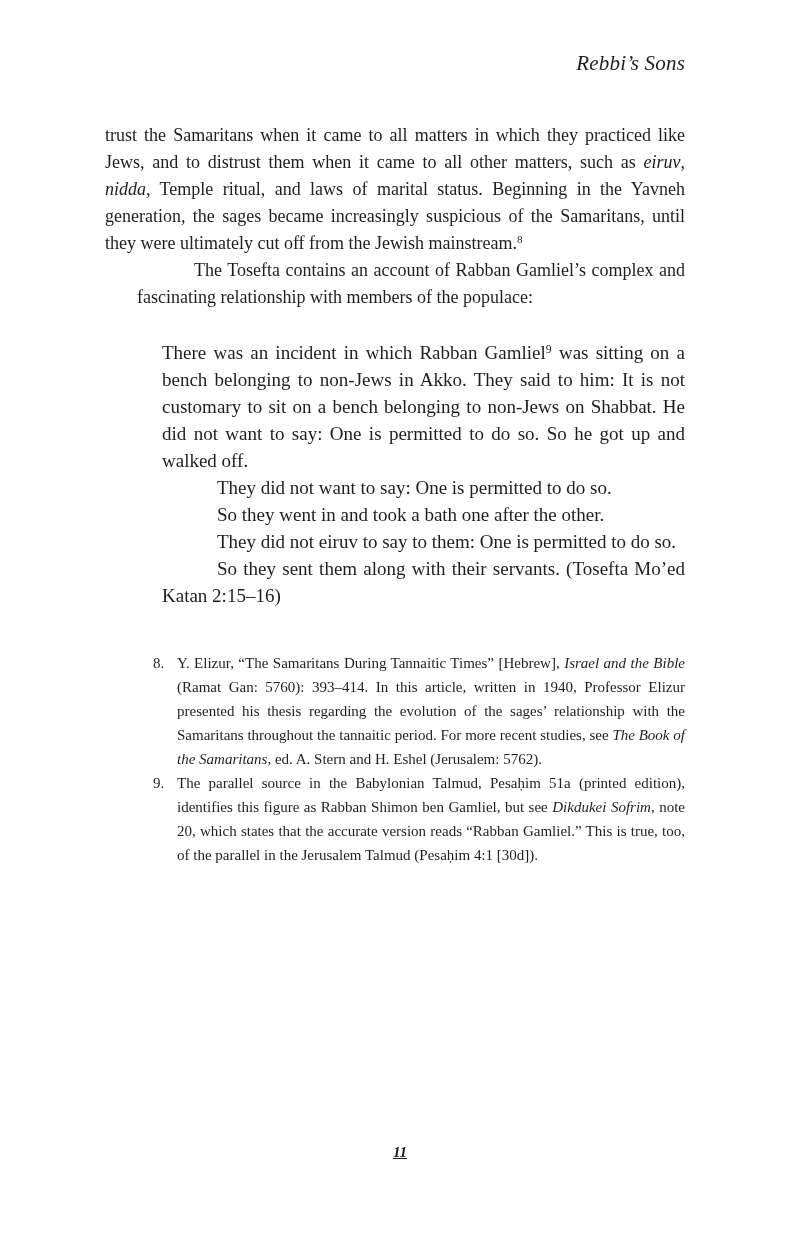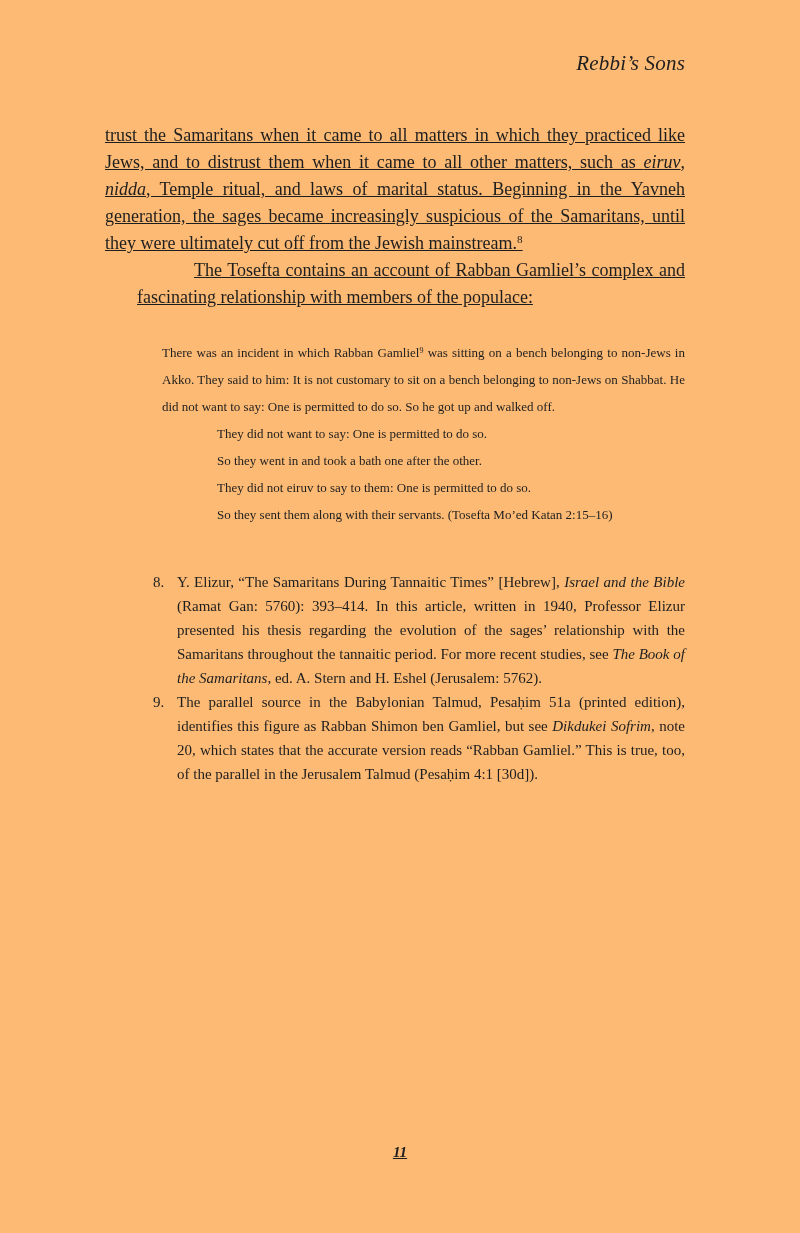--- a/index.html
+++ b/index.html
@@ -5,21 +5,21 @@
   html, body {
     margin: 0;
     padding: 0;
     background: #e8e8e8;
   }
   .page {
     position: relative;
     width: 800px;
     height: 1233px;
     margin: 0 auto;
-    background: #fdba74;
+    background: #ffffff;
     color: #1e1e1e;
     font-family: "Liberation Serif", "DejaVu Serif", serif;
     overflow: hidden;
   }
   .content {
     position: absolute;
     left: 105px;
     width: 580px;
     top: 0;
   }
@@ -32,31 +32,30 @@
     letter-spacing: 0.2px;
   }
   .body-text {
     margin-top: 46px;
     font-size: 18px;
     line-height: 27px;
     text-align: justify;
   }
   .body-text p {
     margin: 0;
-    text-decoration: underline;
   }
   .body-text p.indent {
     text-indent: 57px;
     margin-left: 32px;
   }
   .block-quote {
     margin-top: 28px;
     margin-left: 57px;
     width: 523px;
-    font-size: 13px;
+    font-size: 19px;
     line-height: 27px;
     text-align: justify;
   }
   .block-quote p {
     margin: 0;
   }
   .block-quote p.indent {
     text-indent: 55px;
   }
   .footnotes {

